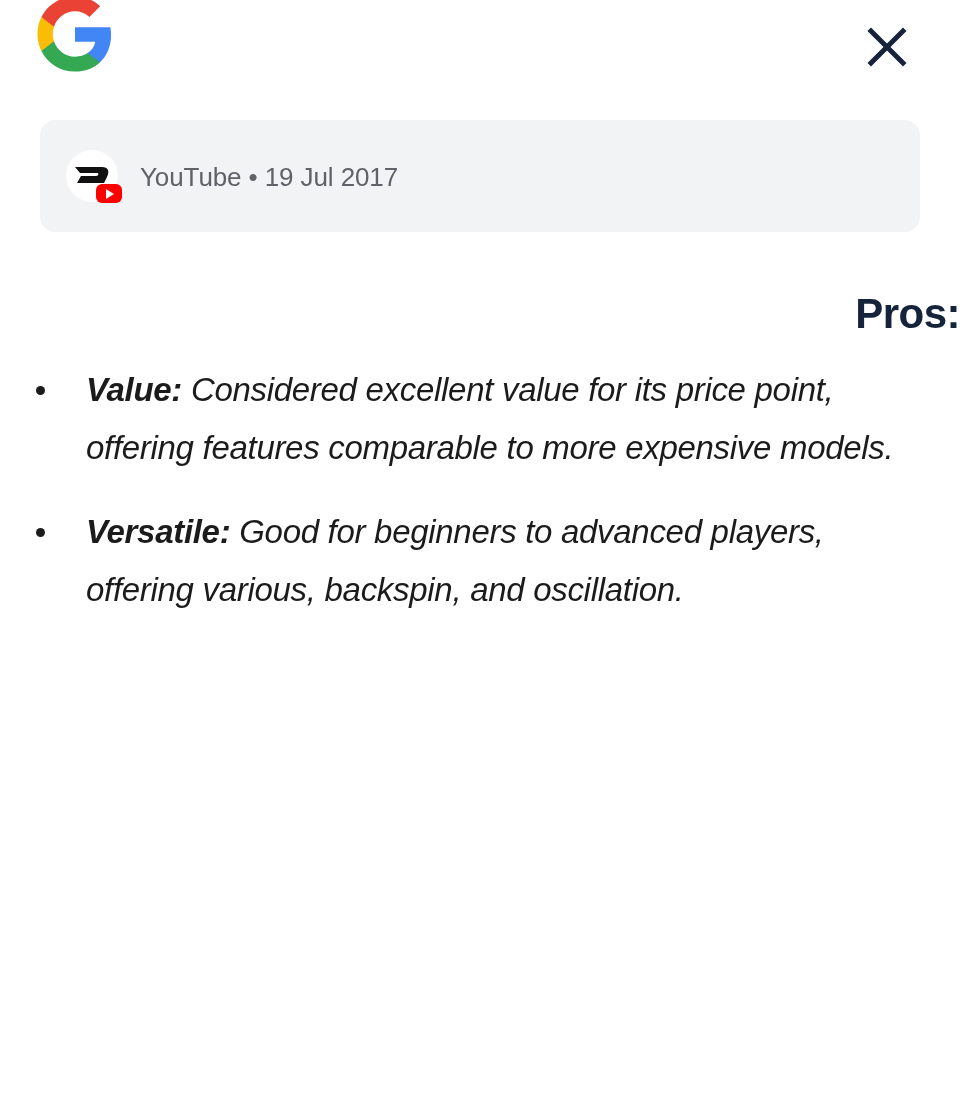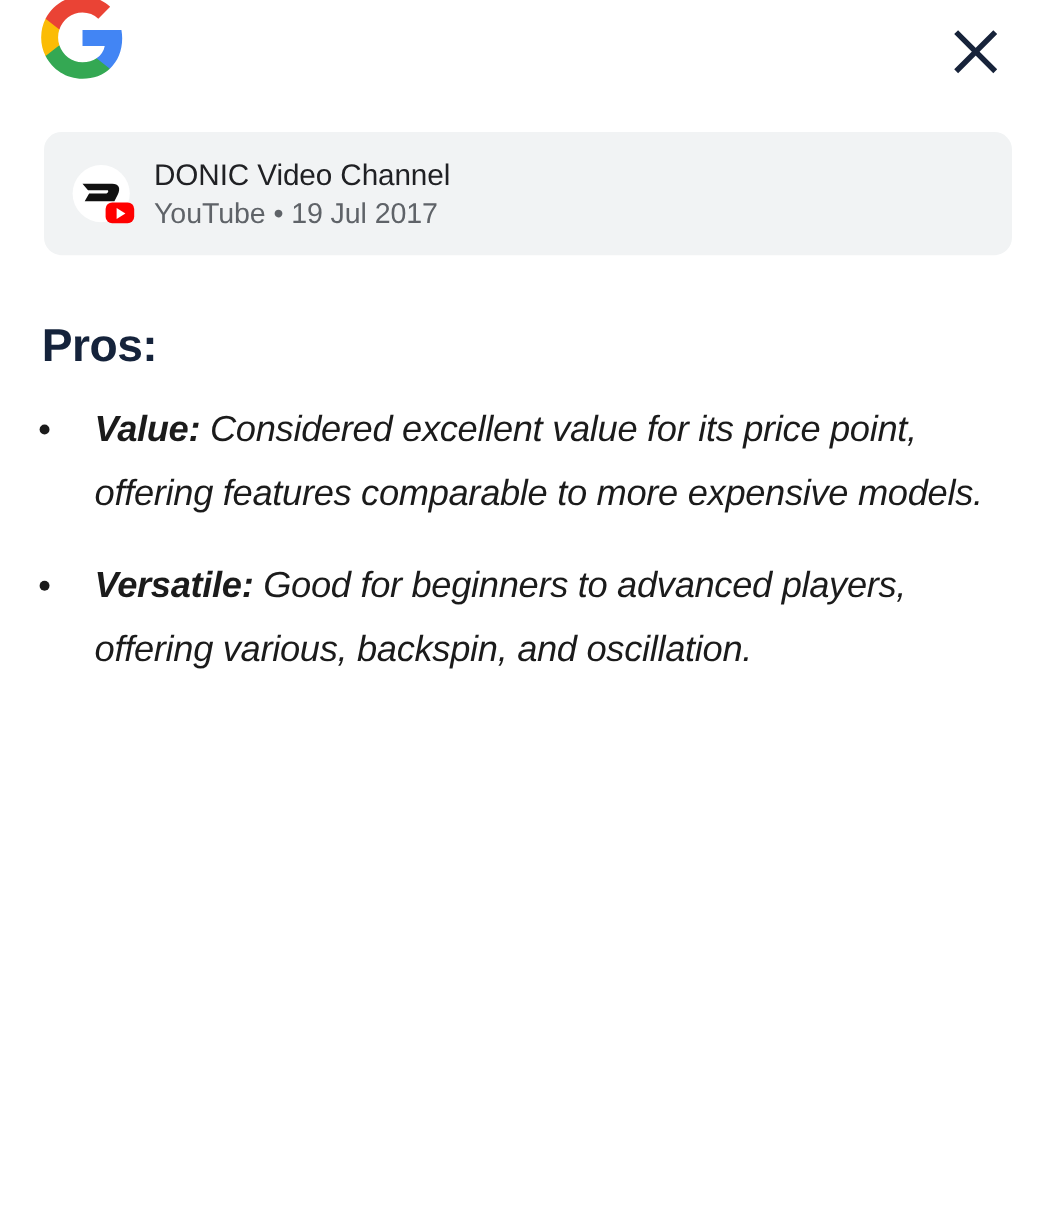--- a/index.html
+++ b/index.html
@@ -124,20 +124,21 @@
     left: 0;
     width: 960px;
   }
   .section-heading {
     margin: 57px 0 0 38px;
     font-size: 42px;
     line-height: 50px;
     font-weight: bold;
     color: #15233b;
     letter-spacing: -0.5px;
+    text-align: right;
   }
   .pros-list {
     list-style: none;
     margin: 22px 0 0 0;
     padding: 0;
     font-style: italic;
   }
   .pros-list li {
     position: relative;
     margin: 0 0 0 0;
@@ -188,21 +189,20 @@
 <div class="source-card">
   <div class="avatar">
     <svg class="donic-mark" viewBox="0 0 40 26" xmlns="http://www.w3.org/2000/svg" aria-hidden="true">
       <path fill="#111111" d="M3 4 L30 4 C36 4 38 8 35 14 L32 20 L5 20 L9 13 L24 13 C26 13 27 11 26 10 L8 10 Z"></path>
     </svg>
     <span class="yt-badge">
       <span class="tri"></span>
     </span>
   </div>
   <div class="source-text">
-    <div class="source-title">DONIC Video Channel</div>
     <div class="source-meta">YouTube • 19 Jul 2017</div>
   </div>
 </div>
 
 <div class="content">
   <h2 class="section-heading">Pros:</h2>
 
   <ul class="pros-list">
     <li>
       <span class="bullet"></span><span class="lead">Value:</span><span> Considered excellent value for its price point, offering features comparable to more expensive models.</span>

